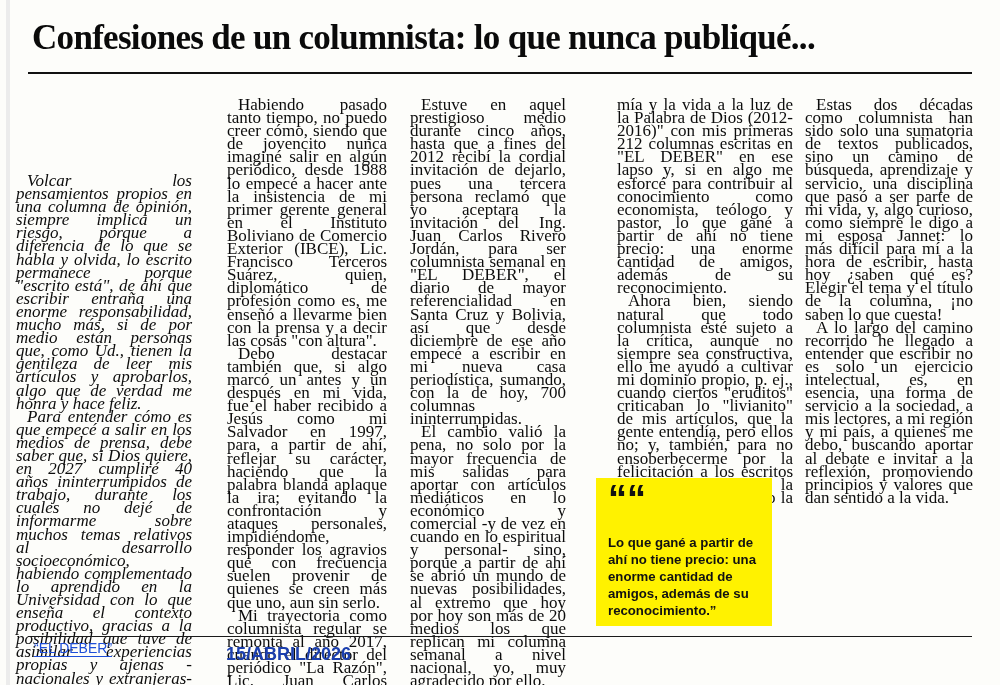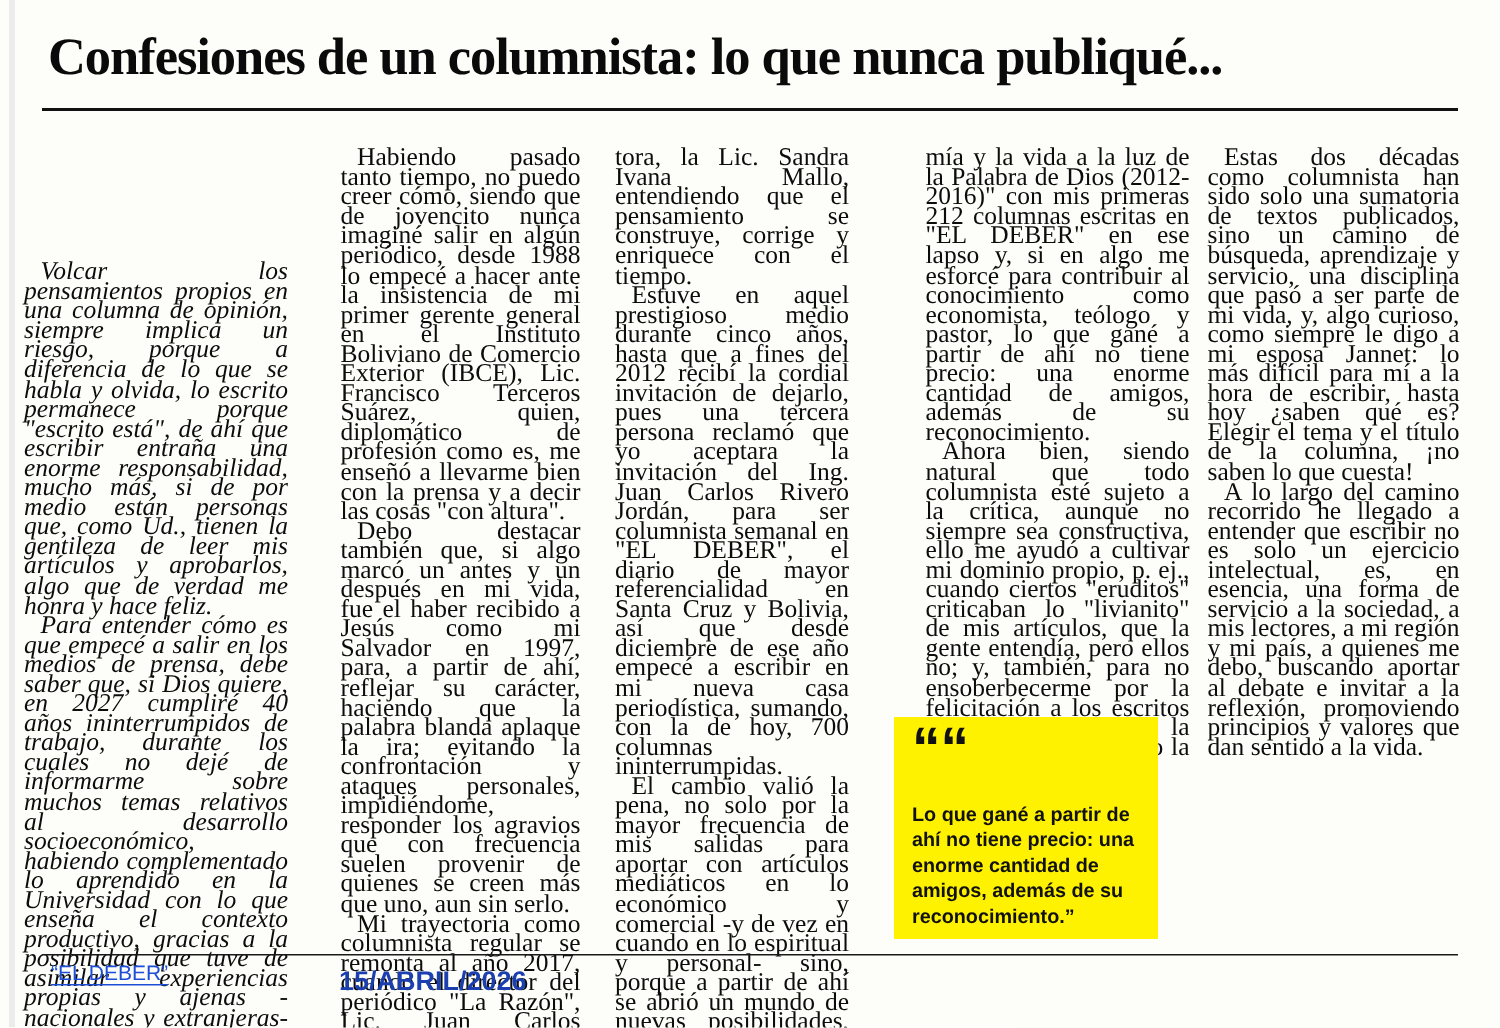--- a/index.html
+++ b/index.html
@@ -189,21 +189,20 @@
     <p>Para entender cómo es que empecé a salir en los medios de prensa, debe saber que, si Dios quiere, en 2027 cumpliré 40 años ininterrumpidos de trabajo, durante los cuales no dejé de informarme sobre muchos temas relativos al desarrollo socioeconómico, habiendo complementado lo aprendido en la Universidad con lo que enseña el contexto productivo, gracias a la posibilidad que tuve de asimilar experiencias propias y ajenas -nacionales y extranjeras- para poder opinar con cierta solvencia e interpretar realidades sin sesgos dogmáticos ni ideológicos.</p>
   </div>
 
   <div class="col" id="col2">
     <p class="first">Habiendo pasado tanto tiempo, no puedo creer cómo, siendo que de jovencito nunca imaginé salir en algún periódico, desde 1988 lo empecé a hacer ante la insistencia de mi primer gerente general en el Instituto Boliviano de Comercio Exterior (IBCE), Lic. Francisco Terceros Suárez, quien, diplomático de profesión como es, me enseñó a llevarme bien con la prensa y a decir las cosas "con altura".</p>
     <p>Debo destacar también que, si algo marcó un antes y un después en mi vida, fue el haber recibido a Jesús como mi Salvador en 1997, para, a partir de ahí, reflejar su carácter, haciendo que la palabra blanda aplaque la ira; evitando la confrontación y ataques personales, impidiéndome, responder los agravios que con frecuencia suelen provenir de quienes se creen más que uno, aun sin serlo.</p>
     <p>Mi trayectoria como columnista regular se remonta al año 2017, cuando el director del periódico "La Razón", Lic. Juan Carlos Rocha, me invitó a escribir quincenalmente y, posteriormente, el Lic. Grover Yapura, hizo lo propio, habiendo producido más de 150 columnas bajo el encabezado "Buscando la Verdad", que me ayudó a concebir mi primera edi-</p>
   </div>
 
   <div class="col" id="col3">
-    <p style="text-indent:0">tora, la Lic. Sandra Ivana Mallo, entendiendo que el pensamiento se construye, corrige y enriquece con el tiempo.</p>
     <p>Estuve en aquel prestigioso medio durante cinco años, hasta que a fines del 2012 recibí la cordial invitación de dejarlo, pues una tercera persona reclamó que yo aceptara la invitación del Ing. Juan Carlos Rivero Jordán, para ser columnista semanal en "EL DEBER", el diario de mayor referencialidad en Santa Cruz y Bolivia, así que desde diciembre de ese año empecé a escribir en mi nueva casa periodística, sumando, con la de hoy, 700 columnas ininterrumpidas.</p>
     <p>El cambio valió la pena, no solo por la mayor frecuencia de mis salidas para aportar con artículos mediáticos en lo económico y comercial -y de vez en cuando en lo espiritual y personal- sino, porque a partir de ahí se abrió un mundo de nuevas posibilidades, al extremo que hoy por hoy son más de 20 medios los que replican mi columna semanal a nivel nacional, yo, muy agradecido por ello.</p>
     <p>Fue tan valiosa esta experiencia, que a los pocos años publiqué el libro "Buscando la Verdad: Reflexiones sobre econo-</p>
   </div>
 
   <div class="col" id="col4">
     <p style="text-indent:0">mía y la vida a la luz de la Palabra de Dios (2012-2016)" con mis primeras 212 columnas escritas en "EL DEBER" en ese lapso y, si en algo me esforcé para contribuir al conocimiento como economista, teólogo y pastor, lo que gané a partir de ahí no tiene precio: una enorme cantidad de amigos, además de su reconocimiento.</p>
     <p>Ahora bien, siendo natural que todo columnista esté sujeto a la crítica, aunque no siempre sea constructiva, ello me ayudó a cultivar mi dominio propio, p. ej., cuando ciertos "eruditos" criticaban lo "livianito" de mis artículos, que la gente entendía, pero ellos no; y, también, para no ensoberbecerme por la felicitación a los escritos sobre mi esposa, la familia, la vida, la fe o la espiritualidad.</p>
   </div>
 

